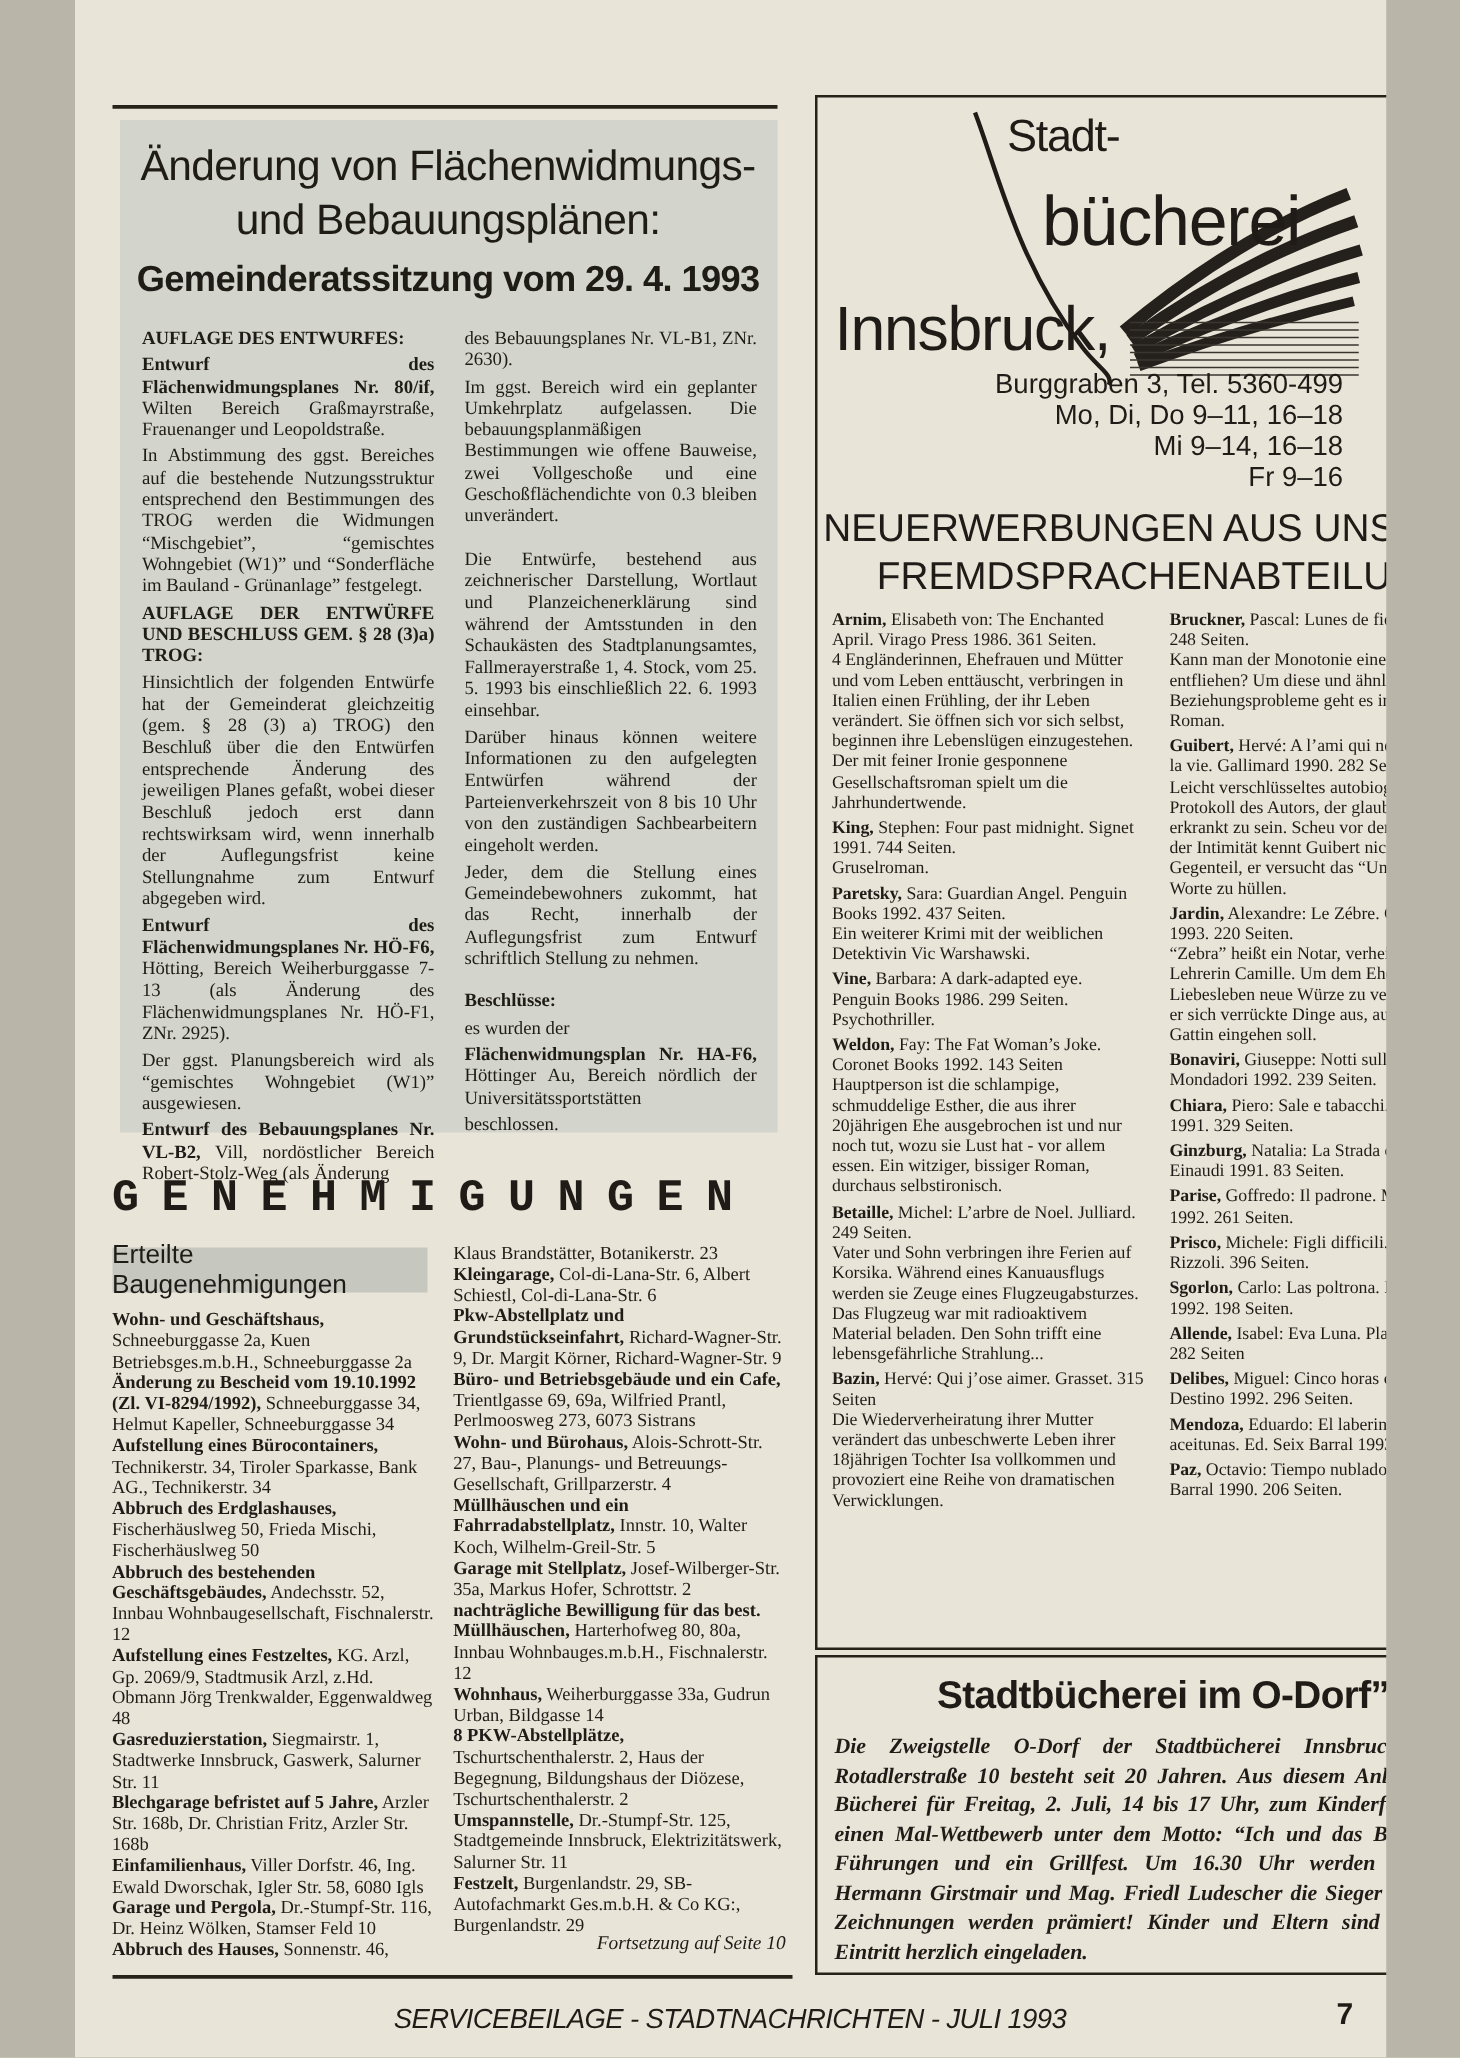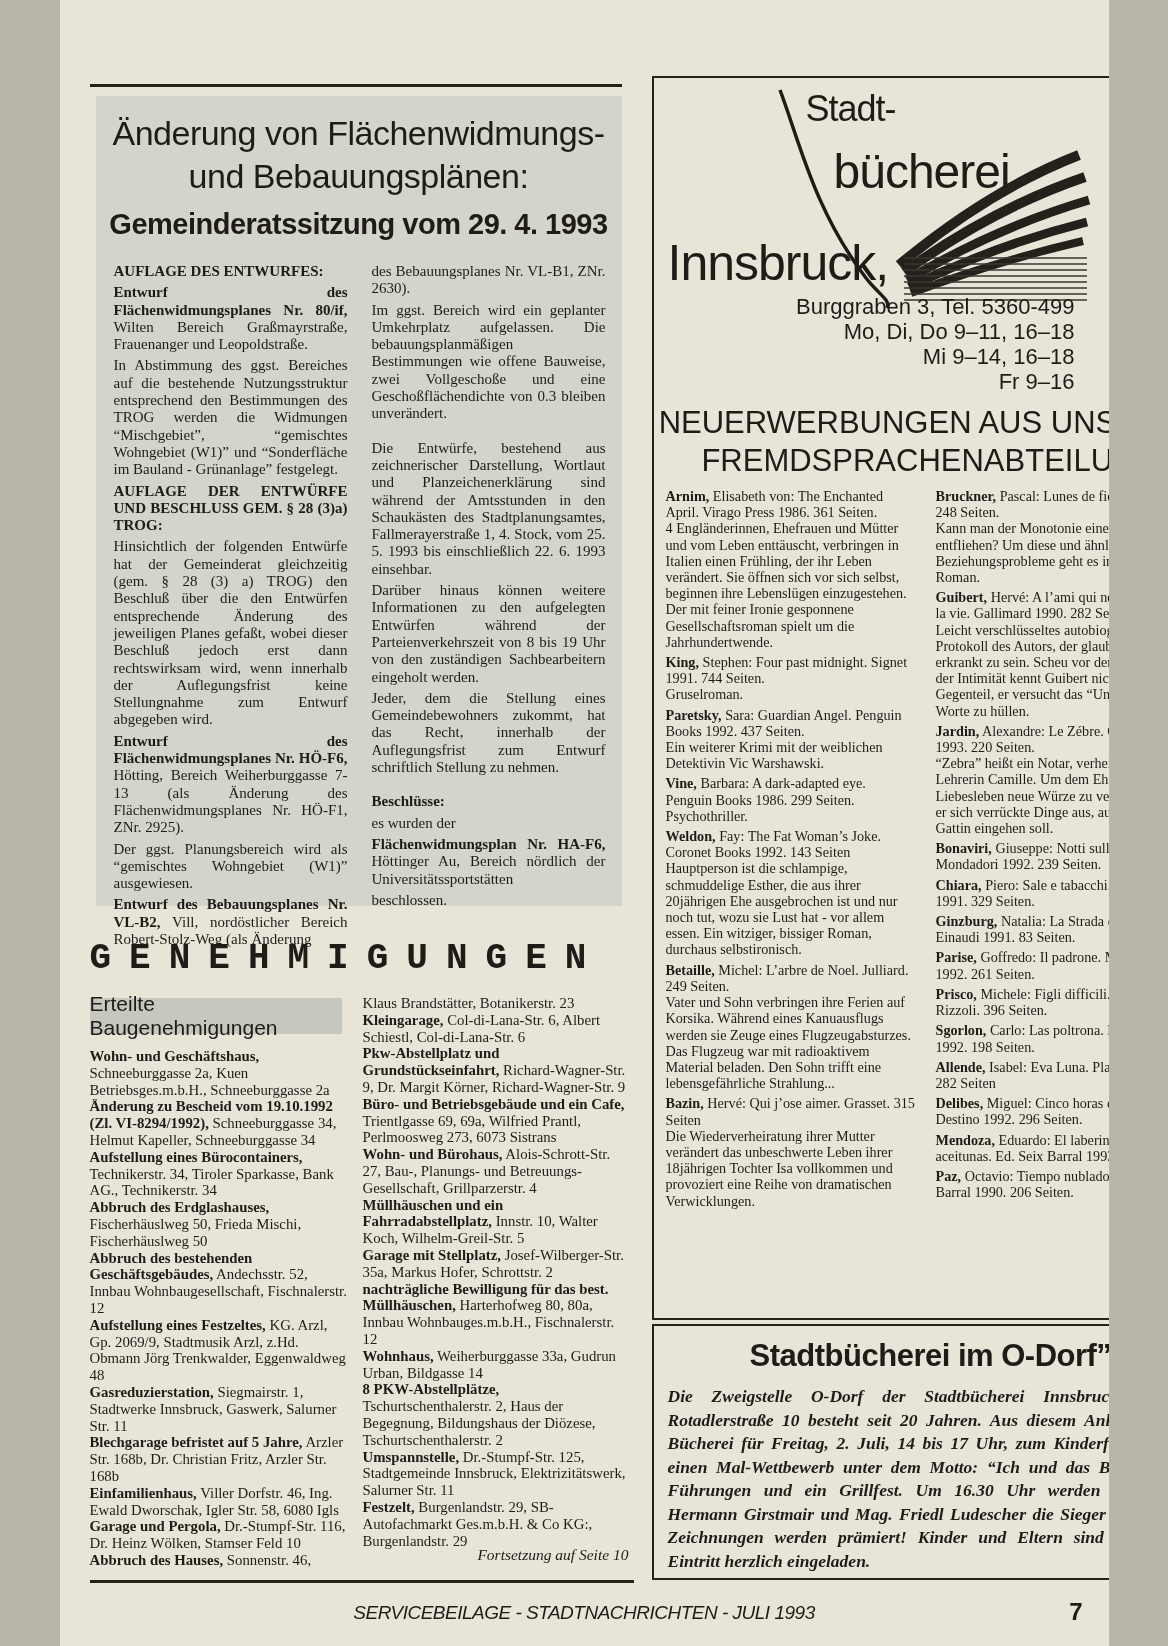--- a/index.html
+++ b/index.html
@@ -28,21 +28,21 @@
   .gcol-left{left:30px;top:1048px;width:262px;}
   .gcol-right{left:303px;top:995px;width:266px;}
   .fortsetzung{position:absolute;left:303px;top:1546px;width:266px;text-align:right;
         font-style:italic;font-size:15.5px;}
   
   .libbox{position:absolute;left:592px;top:76px;width:554px;height:1240px;
         border:2px solid #262219;}
   .logo-txt{position:absolute;font-family:"Liberation Sans",sans-serif;font-weight:400;
         letter-spacing:-1px;}
   .logo1{left:152px;top:10px;font-size:36px;}
-  .logo2{left:180px;top:66px;font-size:48px;}
+  .logo2{left:180px;top:66px;font-size:56px;}
   .logo3{left:14px;top:156px;font-size:50px;}
   .fan{position:absolute;left:95px;top:2px;}
   .addr{position:absolute;right:133px;top:216px;text-align:right;
         font-family:"Liberation Sans",sans-serif;font-size:22px;line-height:25px;}
   .libheading{position:absolute;left:0;right:0;top:326px;text-align:center;
         font-family:"Liberation Sans",sans-serif;font-weight:400;font-size:31px;line-height:38px;}
   .bookcols{position:absolute;left:12px;top:410px;display:flex;gap:20px;}
   .bcol{font-size:14.2px;line-height:16.2px;}
   .bcol1{width:250px;} .bcol2{width:264px;}
   .book{margin-bottom:4px;}
@@ -50,21 +50,21 @@
   .bdesc{margin:0;}
   
   .kfbox{position:absolute;left:592px;top:1324px;width:554px;height:252px;
         border:2px solid #262219;}
   .kf-title{font-family:"Liberation Sans",sans-serif;font-weight:700;font-size:31px;
         line-height:39px;text-align:center;margin-top:10px;letter-spacing:-0.5px;}
   .kf-body{margin:10px 14px 0 14px;font-weight:700;font-style:italic;
         font-size:17.5px;line-height:23.5px;text-align:justify;}
   
   .footer{position:absolute;left:0;width:100%;top:1602px;text-align:center;
-        font-family:"Liberation Sans",sans-serif;font-style:italic;font-size:19px;letter-spacing:-0.5px;}
+        font-family:"Liberation Sans",sans-serif;font-style:italic;font-size:22px;letter-spacing:-0.5px;}
   .pagenum{position:absolute;right:26px;top:1598px;font-family:"Liberation Sans",sans-serif;
         font-weight:700;font-size:24px;}
   b{font-weight:700;}
 </style>
 </head>
 <body>
 
 <div class="page">
 
   <div class="rule" style="left:30px;top:84px;width:532px;height:3px;"></div>
@@ -83,21 +83,21 @@
         <p><b>AUFLAGE DER ENTWÜRFE UND BESCHLUSS GEM. § 28 (3)a) TROG:</b><span></span></p>
         <p><b></b><span>Hinsichtlich der folgenden Entwürfe hat der Gemeinderat gleichzeitig (gem. § 28 (3) a) TROG) den Beschluß über die den Entwürfen entsprechende Änderung des jeweiligen Planes gefaßt, wobei dieser Beschluß jedoch erst dann rechtswirksam wird, wenn innerhalb der Auflegungsfrist keine Stellungnahme zum Entwurf abgegeben wird.</span></p>
         <p><b>Entwurf des Flächenwidmungsplanes Nr. HÖ-F6,</b><span> Hötting, Bereich Weiherburggasse 7-13 (als Änderung des Flächenwidmungsplanes Nr. HÖ-F1, ZNr. 2925).</span></p>
         <p><b></b><span>Der ggst. Planungsbereich wird als “gemischtes Wohngebiet (W1)” ausgewiesen.</span></p>
         <p><b>Entwurf des Bebauungsplanes Nr. VL-B2,</b><span> Vill, nordöstlicher Bereich Robert-Stolz-Weg (als Änderung</span></p>
       </div>
       <div class="ncol">
         <p><b></b><span>des Bebauungsplanes Nr. VL-B1, ZNr. 2630).</span></p>
         <p><b></b><span>Im ggst. Bereich wird ein geplanter Umkehrplatz aufgelassen. Die bebauungsplanmäßigen Bestimmungen wie offene Bauweise, zwei Vollgeschoße und eine Geschoßflächendichte von 0.3 bleiben unverändert.</span></p>
         <p class="g"><b></b><span>Die Entwürfe, bestehend aus zeichnerischer Darstellung, Wortlaut und Planzeichenerklärung sind während der Amtsstunden in den Schaukästen des Stadtplanungsamtes, Fallmerayerstraße 1, 4. Stock, vom 25. 5. 1993 bis einschließlich 22. 6. 1993 einsehbar.</span></p>
-        <p><b></b><span>Darüber hinaus können weitere Informationen zu den aufgelegten Entwürfen während der Parteienverkehrszeit von 8 bis 19 Uhr von den zuständigen Sachbearbeitern eingeholt werden.</span></p>
+        <p><b></b><span>Darüber hinaus können weitere Informationen zu den aufgelegten Entwürfen während der Parteienverkehrszeit von 8 bis 10 Uhr von den zuständigen Sachbearbeitern eingeholt werden.</span></p>
         <p><b></b><span>Jeder, dem die Stellung eines Gemeindebewohners zukommt, hat das Recht, innerhalb der Auflegungsfrist zum Entwurf schriftlich Stellung zu nehmen.</span></p>
         <p class="g"><b>Beschlüsse:</b><span></span></p>
         <p><b></b><span>es wurden der</span></p>
         <p><b>Flächenwidmungsplan Nr. HA-F6,</b><span> Höttinger Au, Bereich nördlich der Universitätssportstätten</span></p>
         <p><b></b><span>beschlossen.</span></p>
       </div>
     </div>
   </div>
 
   <div class="gen-heading">GENEHMIGUNGEN</div>

